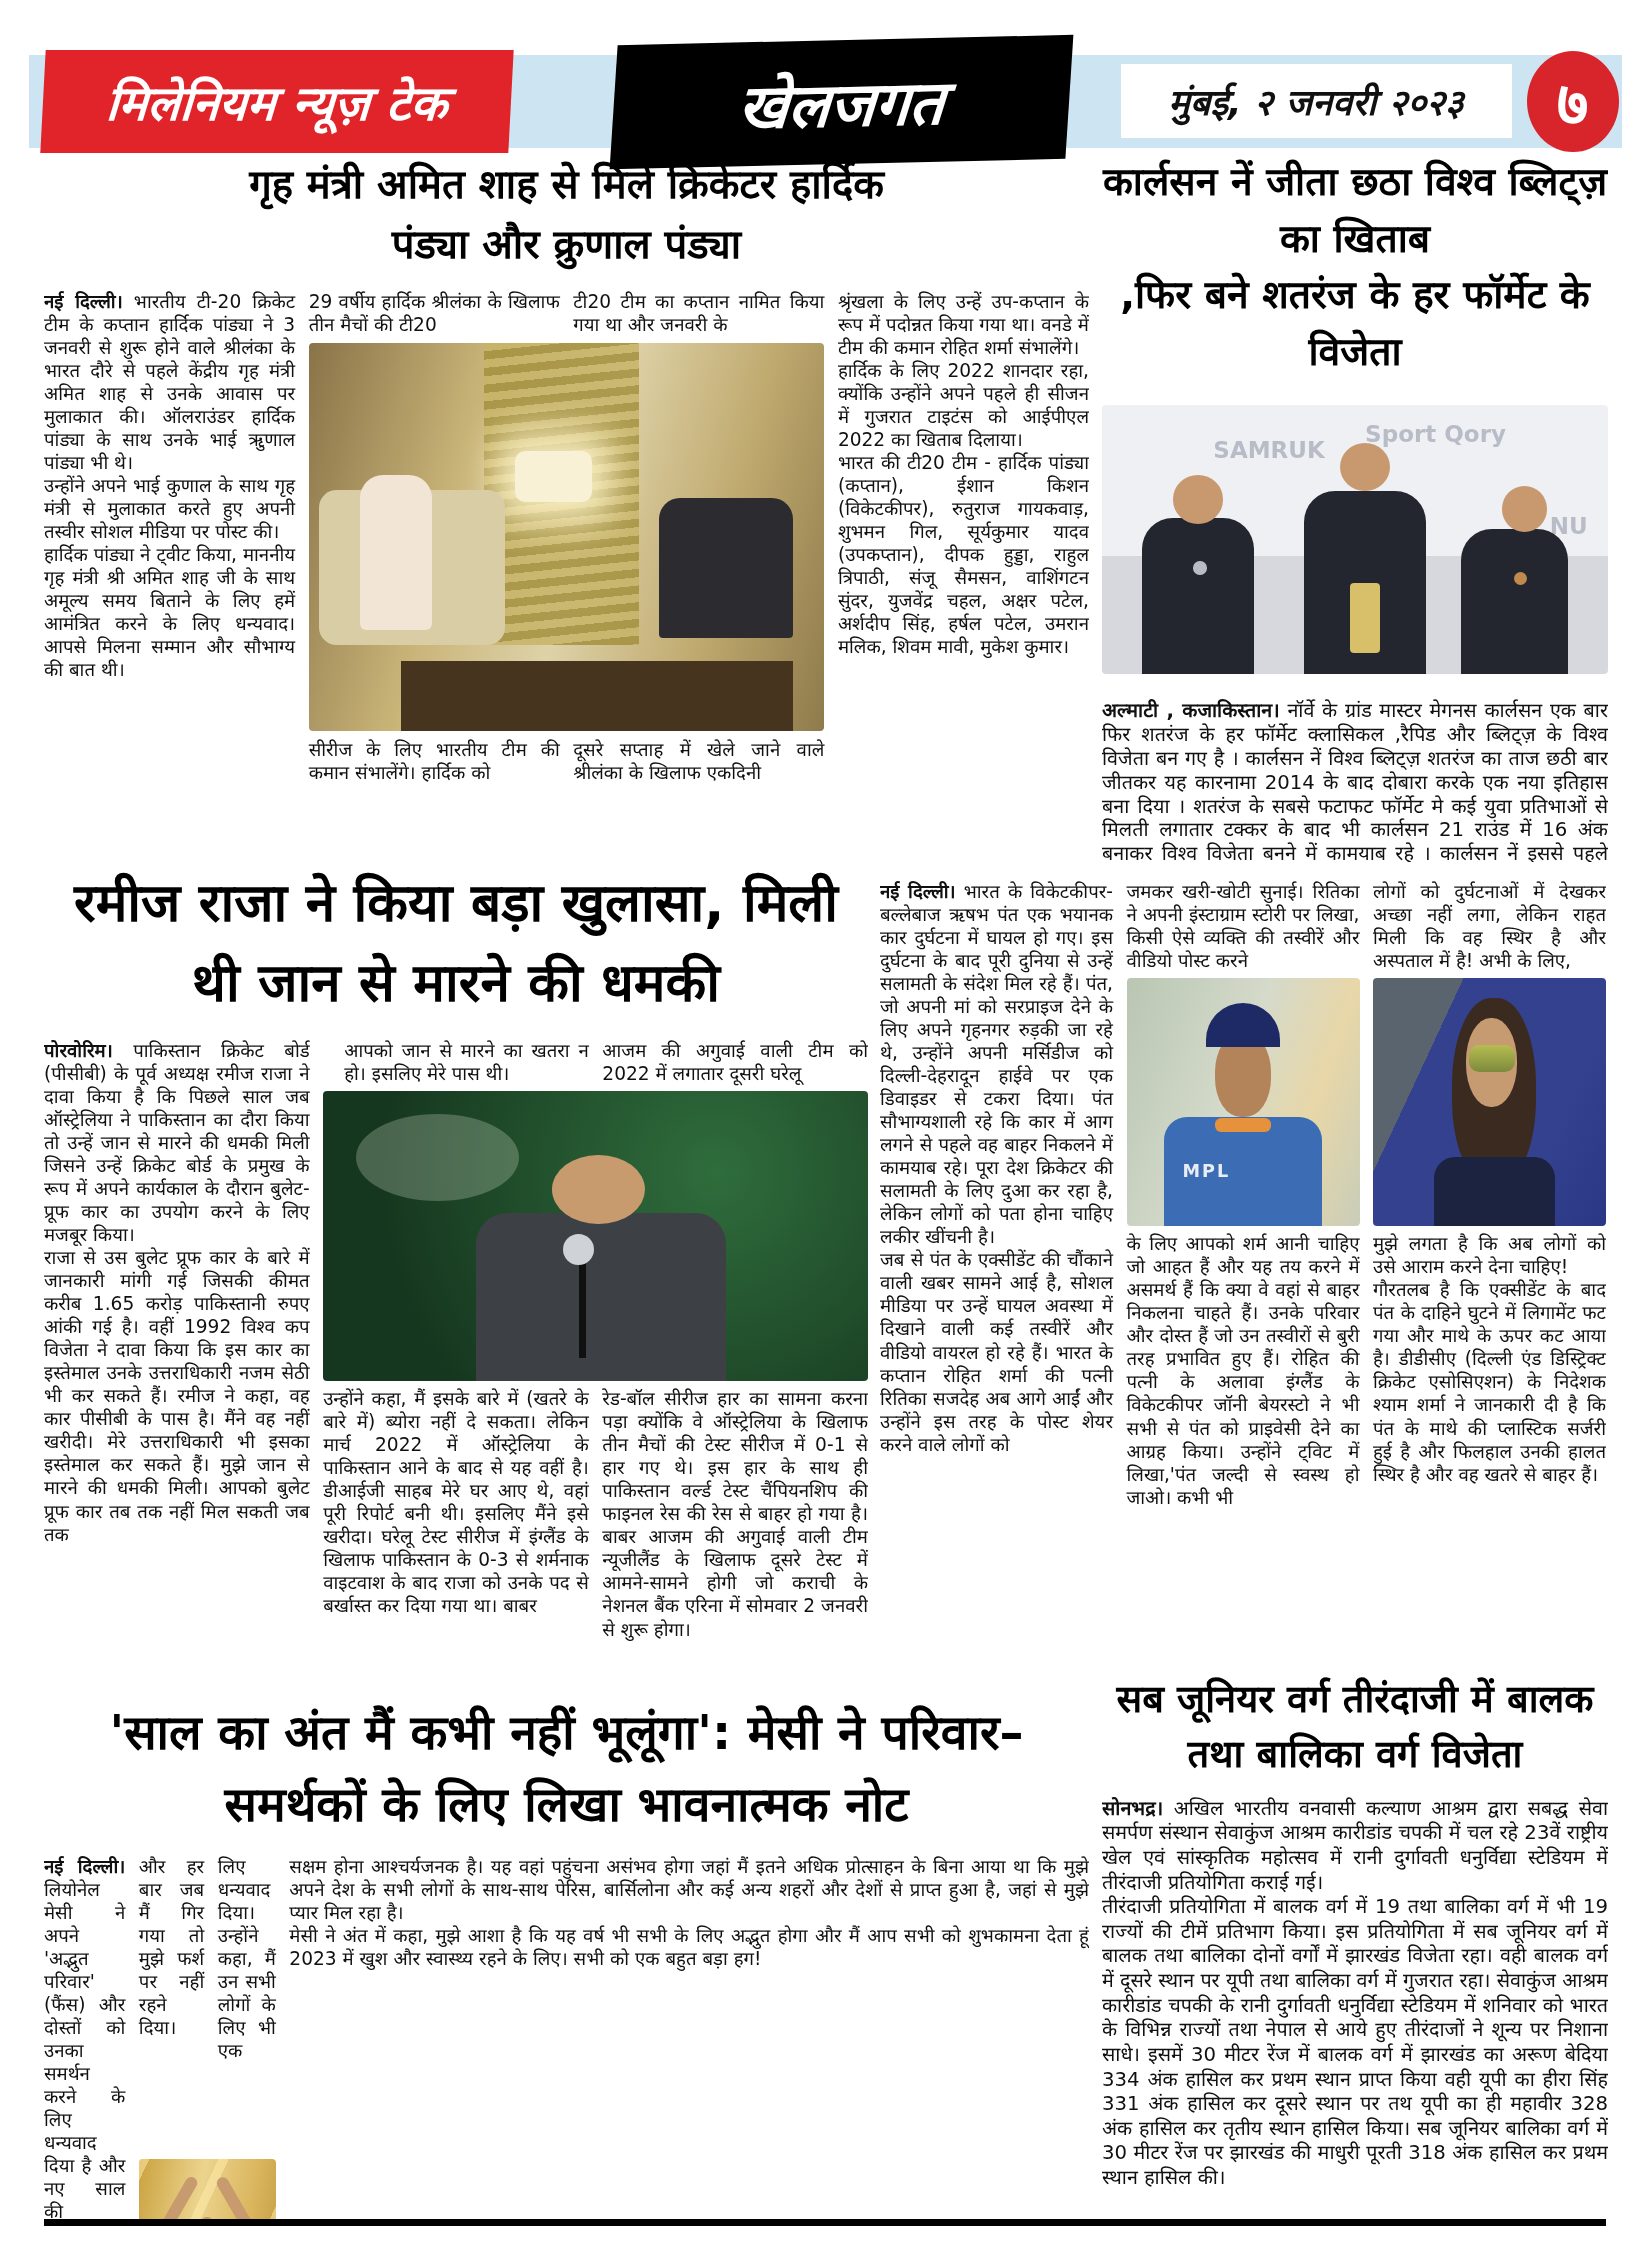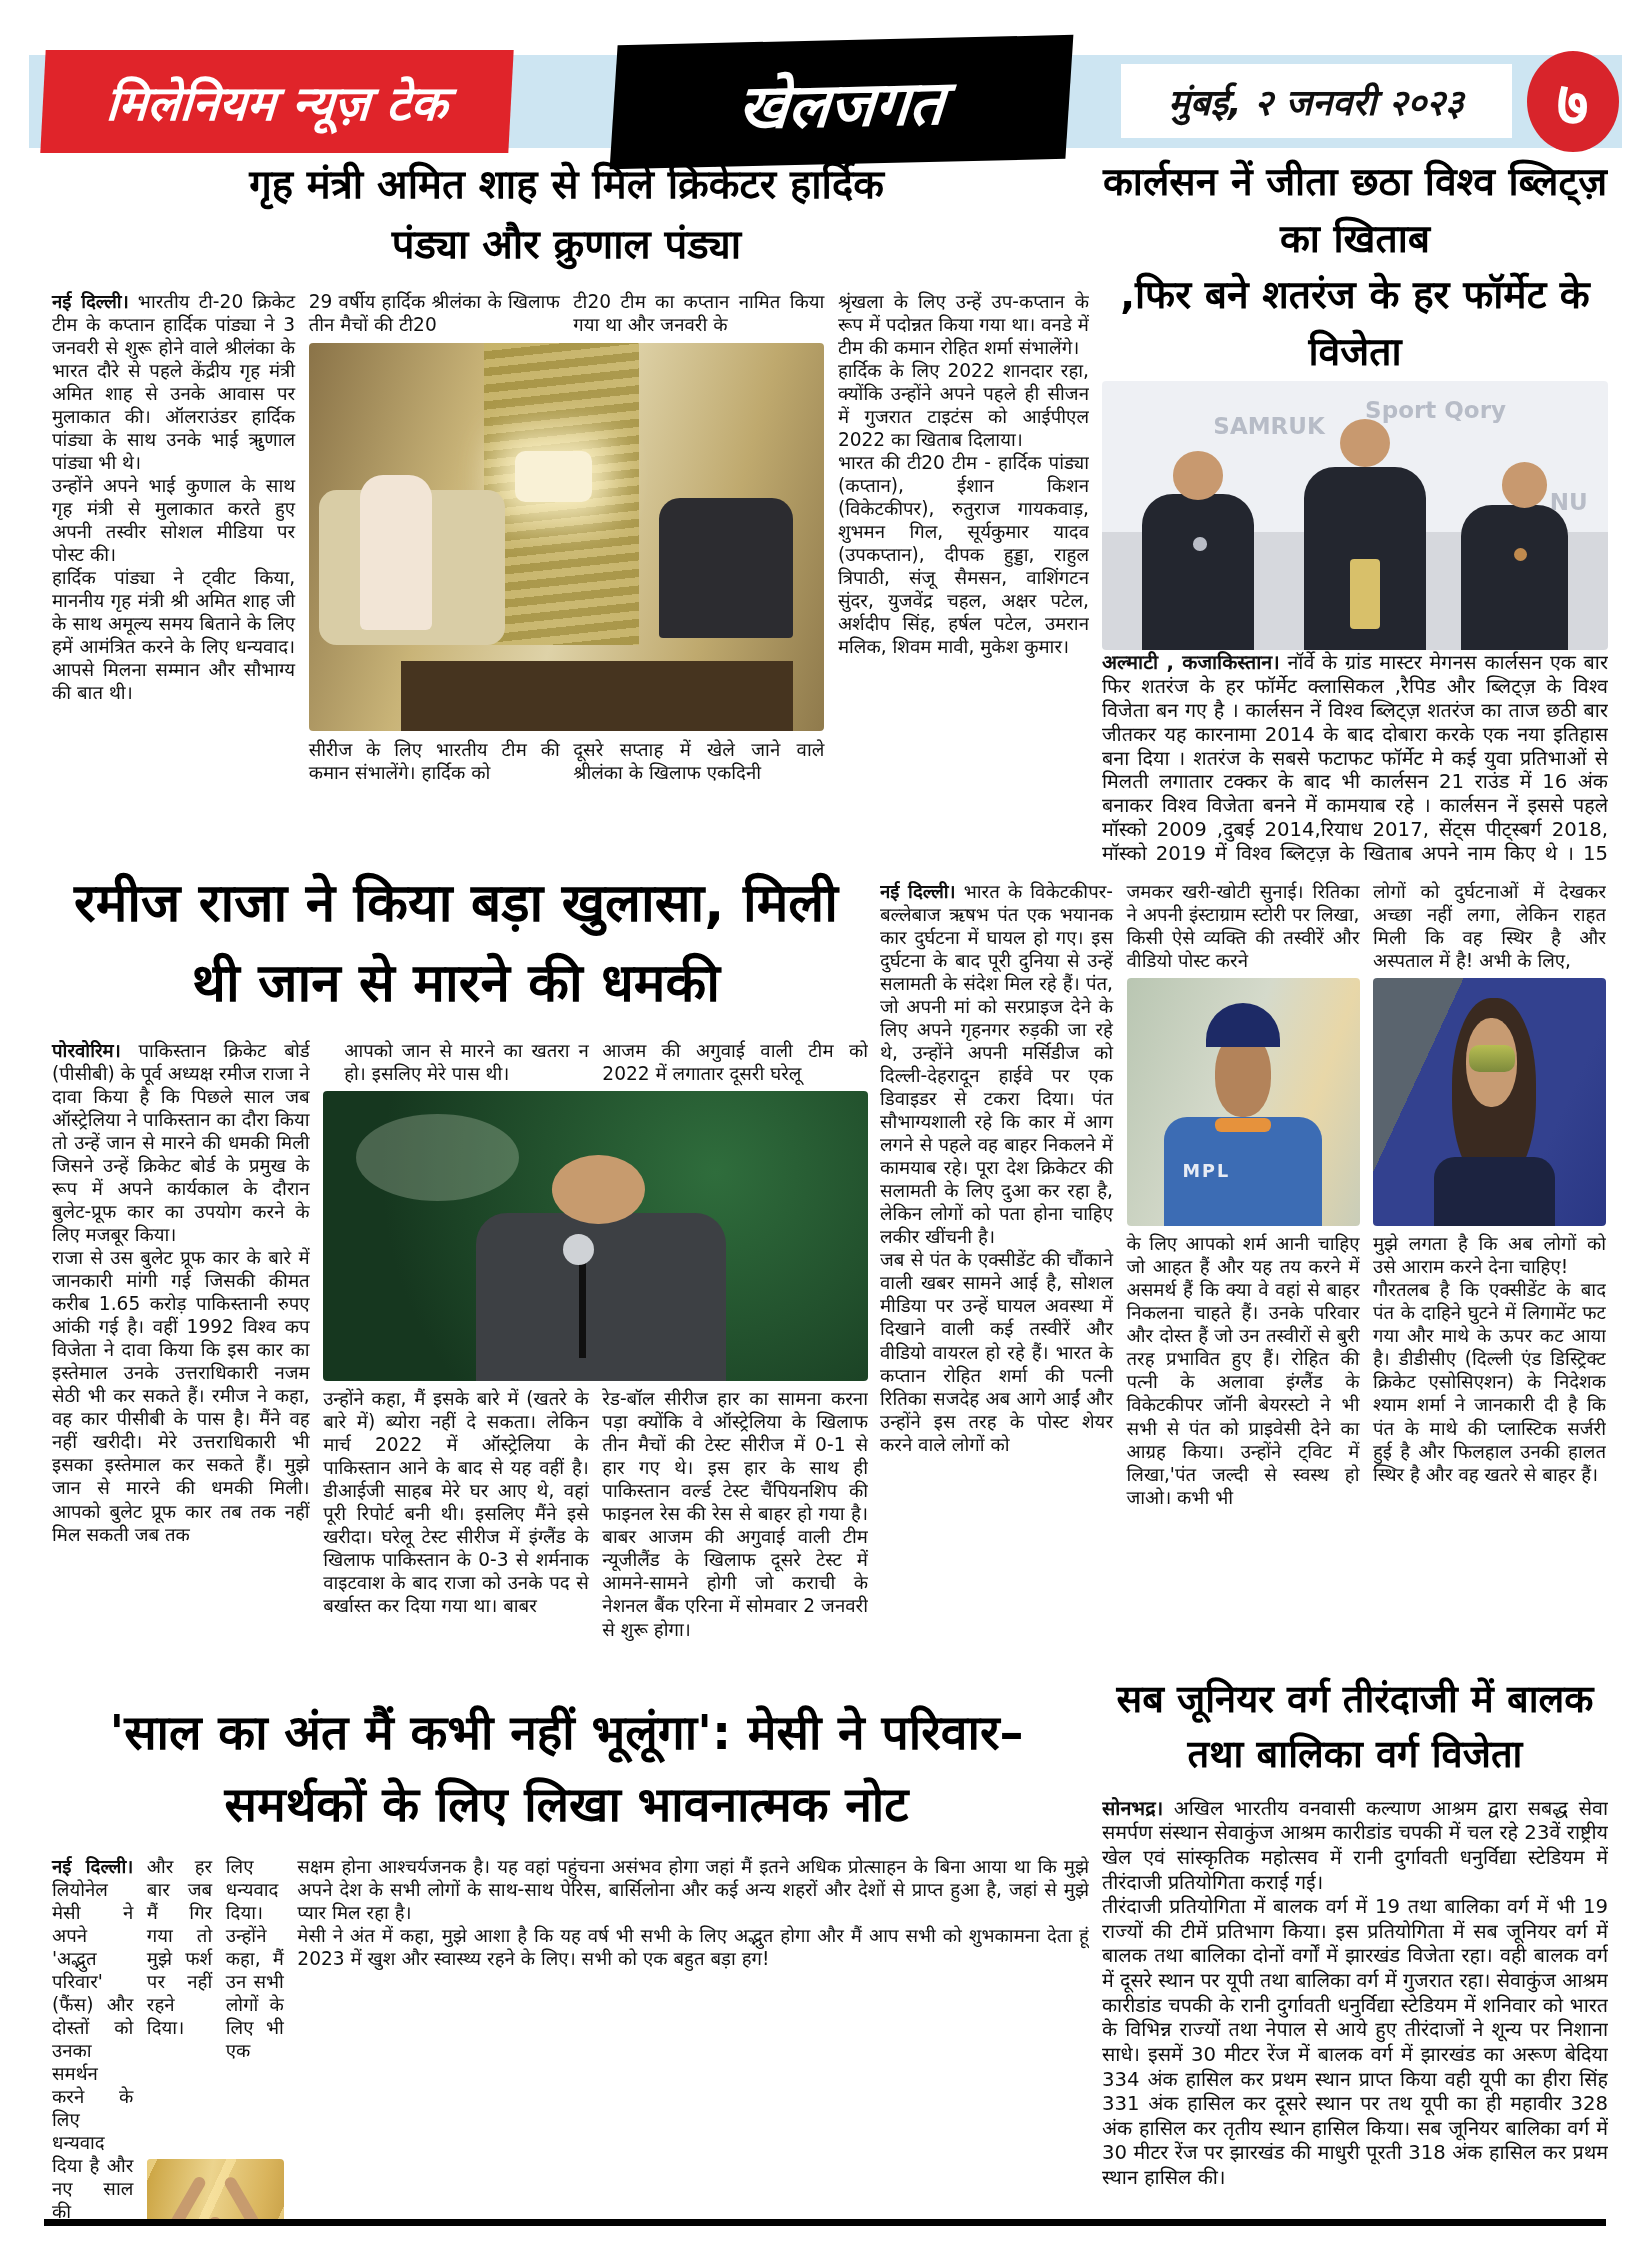--- a/index.html
+++ b/index.html
@@ -25,27 +25,27 @@
   .body-grid{display:grid;column-gap:13.5px;}
   .txt{font-size:18.6px;line-height:1.24;text-align:justify;white-space:pre-line;margin:0;}
   .lead{font-weight:bold;}
   .cellcol{display:flex;flex-direction:column;}
   .photo{position:relative;overflow:hidden;border-radius:4.1px;}
 
   #a1{left:44px;top:154px;width:1045px;height:708px;}
   #a1 .head{font-size:40px;line-height:1.5;}
   #a1 .body-grid{grid-template-columns:repeat(4,1fr);margin-top:15.5px;}
   #a1 .photo{height:388px;margin:7.2px 0;}
-  .g-c1{grid-column:1;grid-row:1/4;margin-left:8px;} .g-c4{grid-column:4;grid-row:1/4;}
+  .g-c1{grid-column:1;grid-row:1/4;} .g-c4{grid-column:4;grid-row:1/4;}
   .g-c2t{grid-column:2;grid-row:1;} .g-c3t{grid-column:3;grid-row:1;}
   .g-ph{grid-column:2/4;grid-row:2;} .g-c2b{grid-column:2;grid-row:3;} .g-c3b{grid-column:3;grid-row:3;}
 
   #a2{left:1102px;top:154px;width:506px;height:708px;}
   #a2 .head{font-size:39px;line-height:1.45;}
-  #a2 .photo{height:269px;margin:1px 0;}
+  #a2 .photo{height:269px;margin:25px 0;}
   #a2 .txt{font-size:19.7px;line-height:1.21;}
 
   #a3{left:44px;top:863px;width:824px;height:803px;}
   #a3 .head{font-size:53px;line-height:1.5;}
   #a3 .body-grid{grid-template-columns:repeat(3,1fr);margin-top:16.6px;}
   #a3 .photo{height:290px;margin:6.2px 0;}
 
   #a4{left:880px;top:863px;width:726px;height:803px;}
   #a4 .head{font-size:43px;line-height:1.5;}
   #a4 .body-grid{grid-template-columns:repeat(3,1fr);margin-top:16.6px;}

